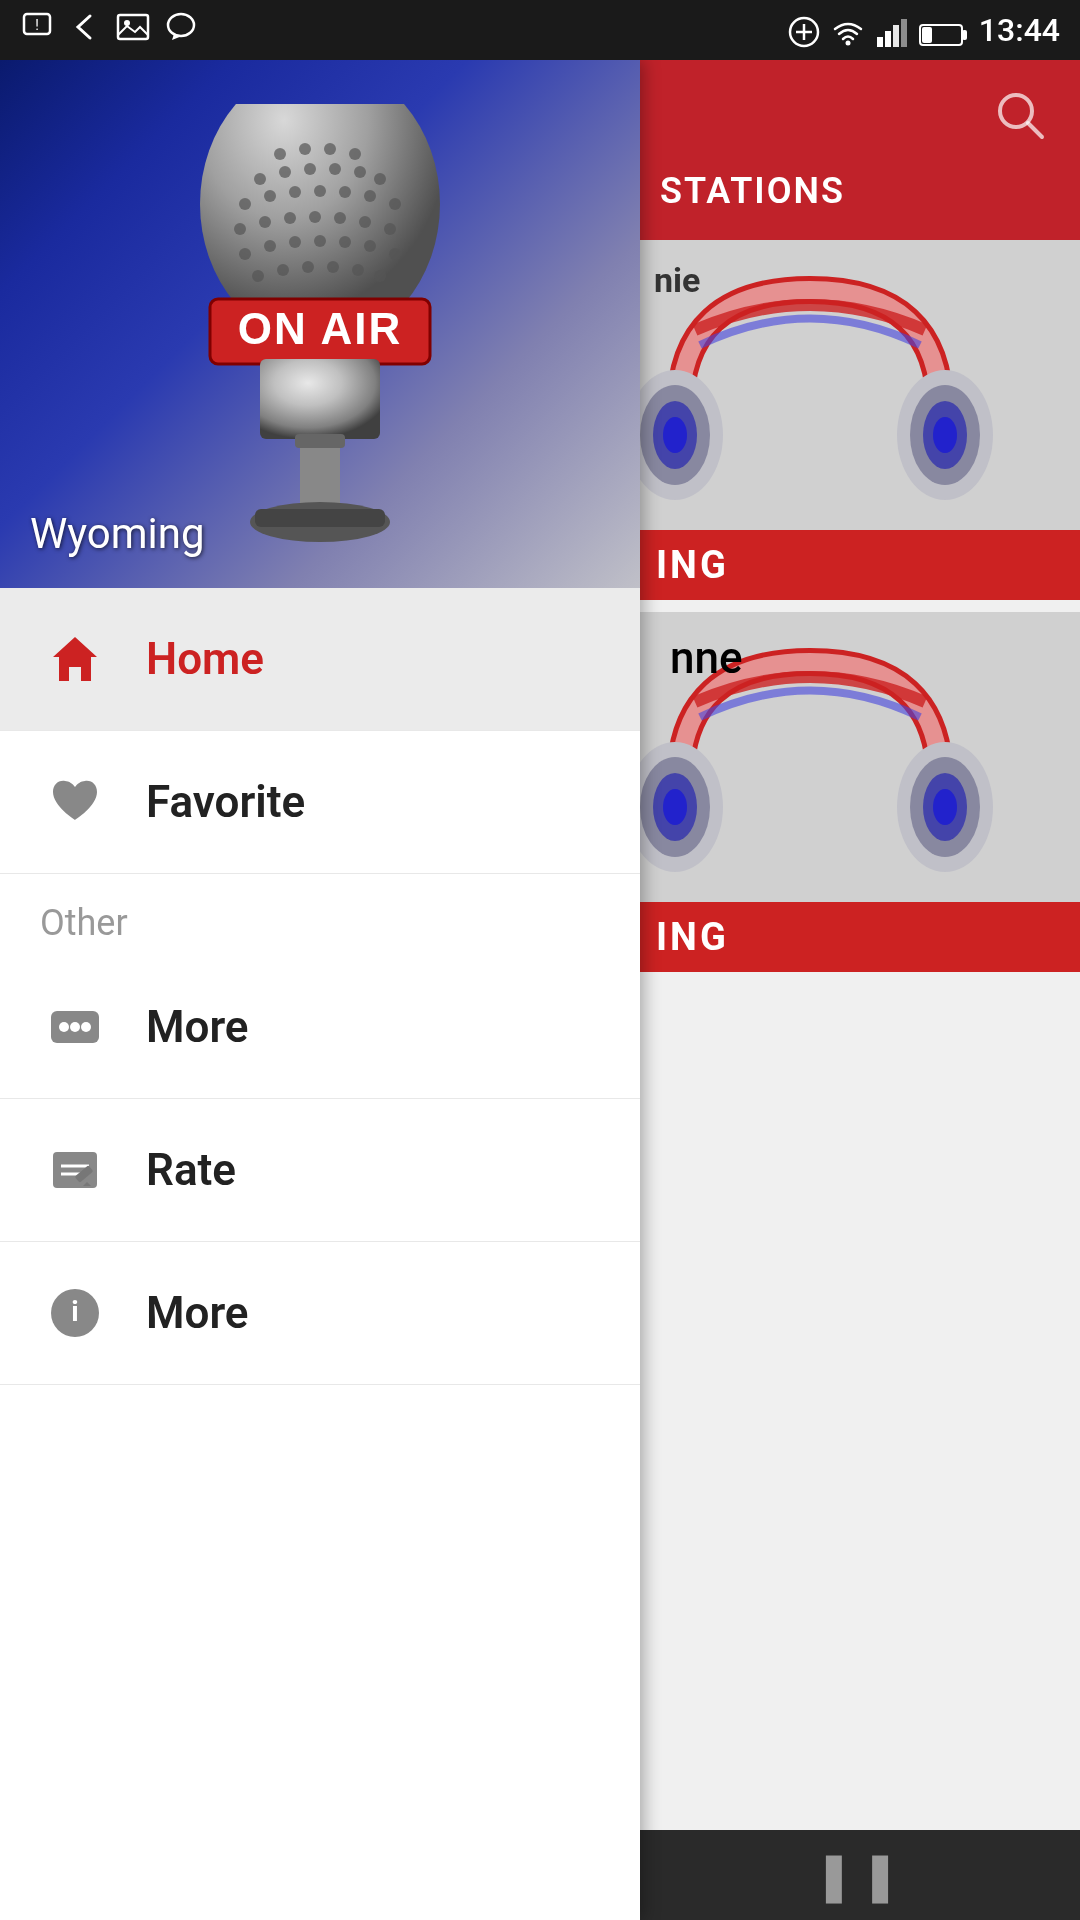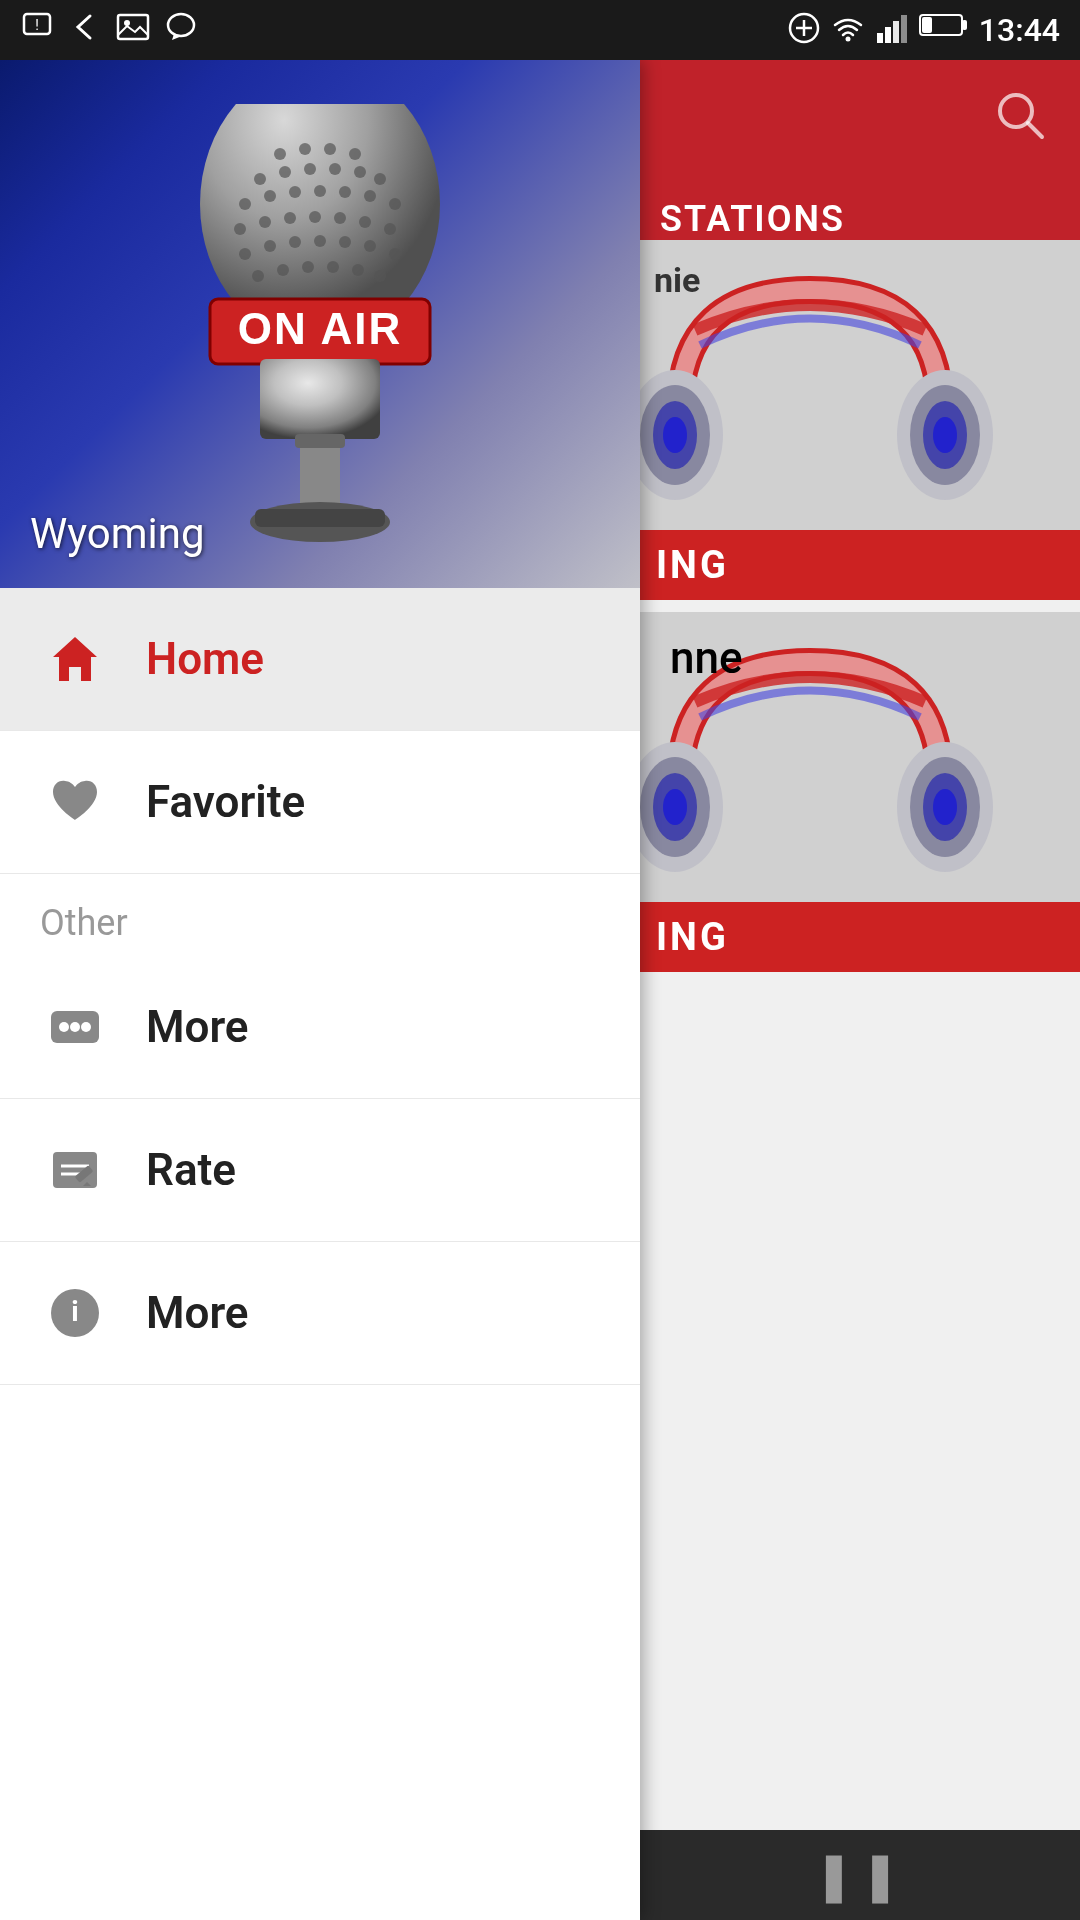--- a/index.html
+++ b/index.html
@@ -28,21 +28,21 @@
       left: 0;
       z-index: 100;
     }
     .status-bar-left {
       display: flex;
       align-items: center;
       gap: 14px;
     }
     .status-bar-right {
       display: flex;
-      align-items: flex-start;
+      align-items: flex-end;
       gap: 10px;
       color: #fff;
       font-size: 28px;
       font-weight: bold;
     }
     .status-icon {
       color: #fff;
       font-size: 28px;
     }
 
@@ -167,21 +167,21 @@
       align-items: center;
       justify-content: flex-end;
       padding: 0 30px;
     }
 
     
     .stations-label {
       height: 70px;
       background: #c0222a;
       display: flex;
-      align-items: flex-end;
+      align-items: flex-start;
       padding: 0 20px;
     }
     .stations-label span {
       color: #fff;
       font-size: 36px;
       font-weight: 600;
       letter-spacing: 2px;
     }
 
     

